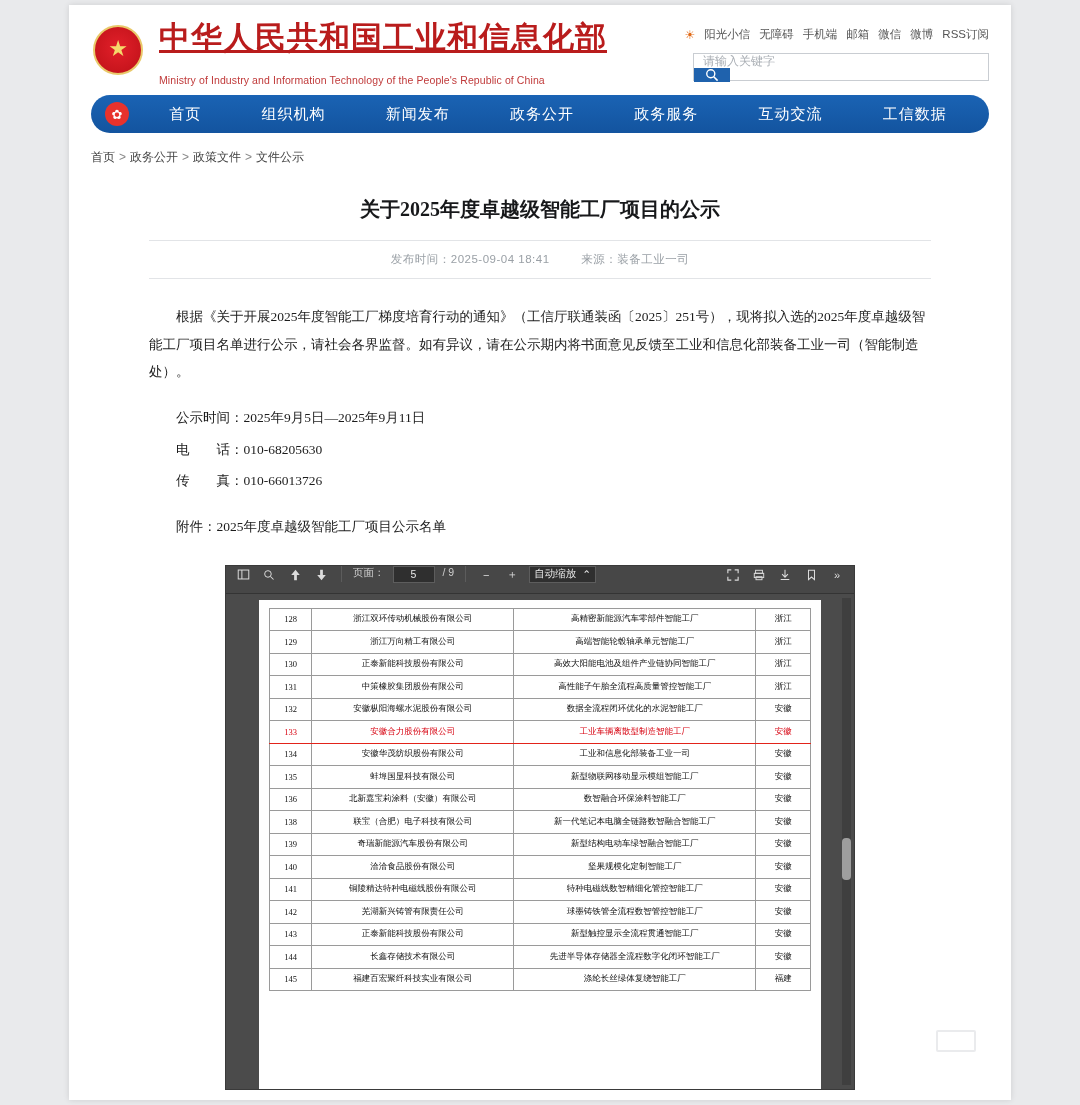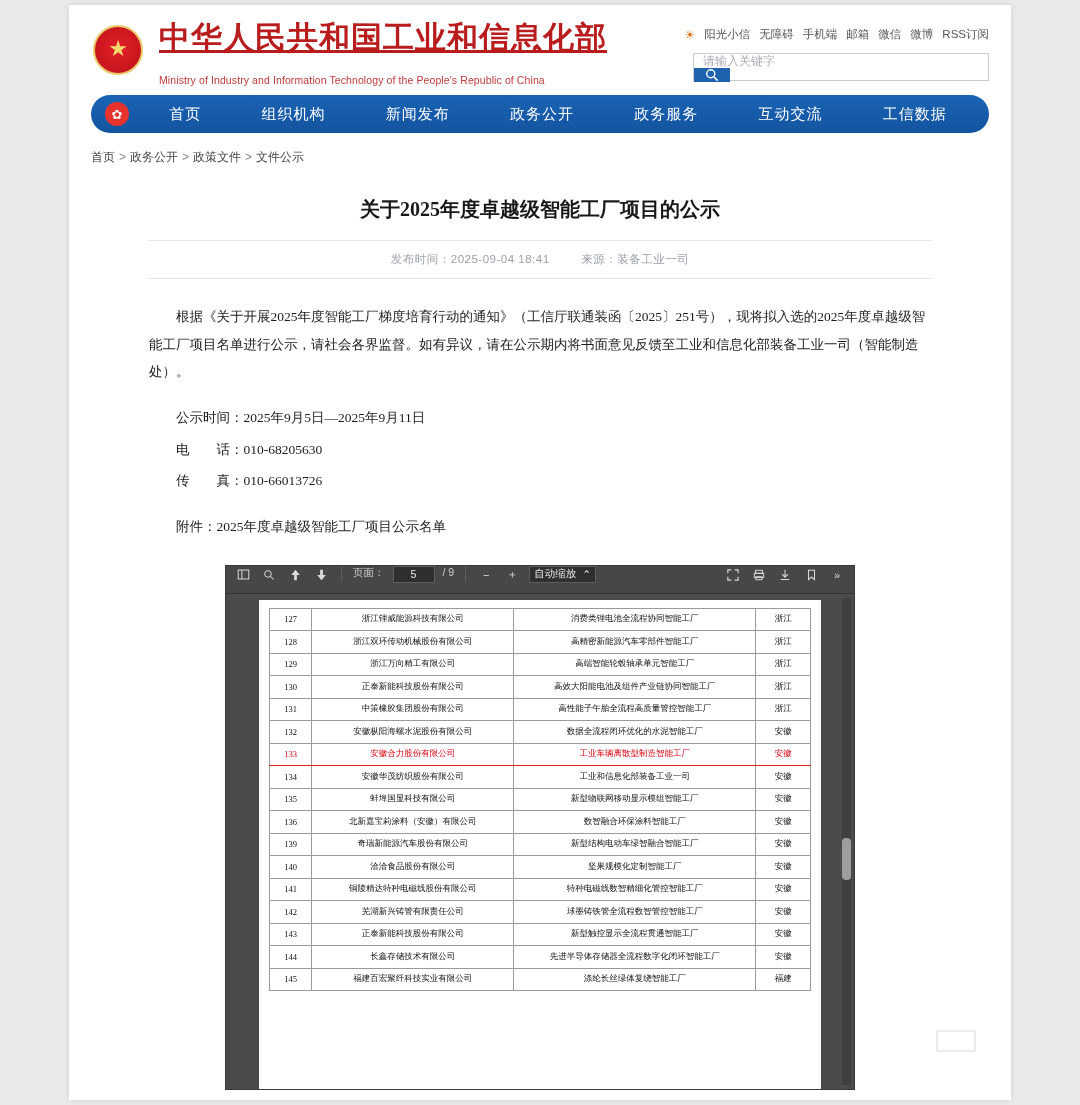--- a/index.html
+++ b/index.html
@@ -473,26 +473,20 @@
           </svg>
         </div>
         <div class="tb-icon">»</div>
       </div>
 
       <div class="pdf-view">
         <div class="pdf-page">
           <table class="lst">
             <tbody>
                 <tr>
-                  <td class="c-no">127</td>
-                  <td class="c-comp">浙江锂威能源科技有限公司</td>
-                  <td class="c-name">消费类锂电池全流程协同智能工厂</td>
-                  <td class="c-prov">浙江</td>
-                </tr>
-                <tr>
                   <td class="c-no">128</td>
                   <td class="c-comp">浙江双环传动机械股份有限公司</td>
                   <td class="c-name">高精密新能源汽车零部件智能工厂</td>
                   <td class="c-prov">浙江</td>
                 </tr>
                 <tr>
                   <td class="c-no">129</td>
                   <td class="c-comp">浙江万向精工有限公司</td>
                   <td class="c-name">高端智能轮毂轴承单元智能工厂</td>
                   <td class="c-prov">浙江</td>
@@ -533,20 +527,26 @@
                   <td class="c-name">新型物联网移动显示模组智能工厂</td>
                   <td class="c-prov">安徽</td>
                 </tr>
                 <tr>
                   <td class="c-no">136</td>
                   <td class="c-comp">北新嘉宝莉涂料（安徽）有限公司</td>
                   <td class="c-name">数智融合环保涂料智能工厂</td>
                   <td class="c-prov">安徽</td>
                 </tr>
                 <tr>
+                  <td class="c-no">138</td>
+                  <td class="c-comp">联宝（合肥）电子科技有限公司</td>
+                  <td class="c-name">新一代笔记本电脑全链路数智融合智能工厂</td>
+                  <td class="c-prov">安徽</td>
+                </tr>
+                <tr>
                   <td class="c-no">139</td>
                   <td class="c-comp">奇瑞新能源汽车股份有限公司</td>
                   <td class="c-name">新型结构电动车绿智融合智能工厂</td>
                   <td class="c-prov">安徽</td>
                 </tr>
                 <tr>
                   <td class="c-no">140</td>
                   <td class="c-comp">洽洽食品股份有限公司</td>
                   <td class="c-name">坚果规模化定制智能工厂</td>
                   <td class="c-prov">安徽</td>

